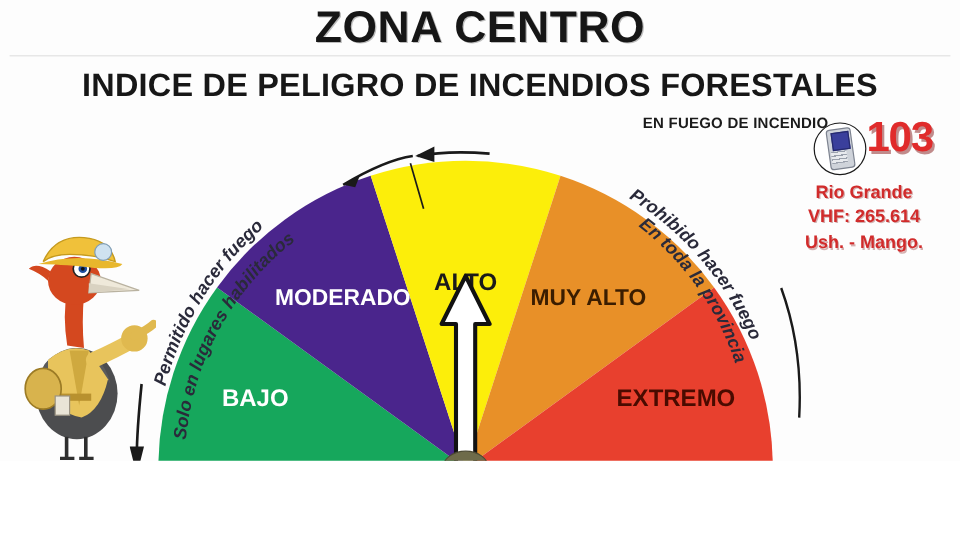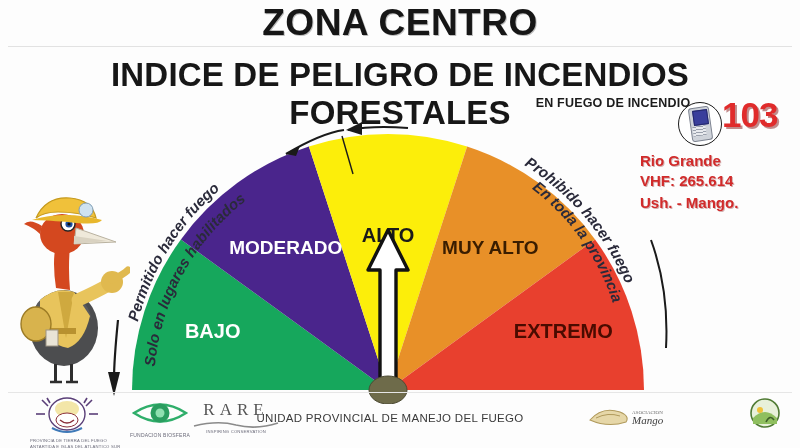--- a/index.html
+++ b/index.html
@@ -1,30 +1,30 @@
 <!DOCTYPE html>
 <html><head>
 <meta charset="utf-8">
 <style>
   html,body{margin:0;padding:0;background:#ffffff;}
   body{width:800px;height:448px;overflow:hidden;font-family:"Liberation Sans",sans-serif;position:relative;}
 
-  #poster{position:absolute;left:0;top:0;width:800px;height:448px;background:#fdfdfd;overflow:hidden;}
+  #poster{position:absolute;left:0;top:0;width:800px;height:384px;background:#fdfdfd;overflow:hidden;}
 
   
   .title-main{
     position:absolute;left:0;top:2px;width:800px;text-align:center;
     font-family:"Liberation Sans",sans-serif;font-weight:bold;
     font-size:37px;letter-spacing:.5px;color:#161616;
     text-shadow:1px 1px 0 rgba(0,0,0,.25);
   }
   .rule{position:absolute;left:8px;top:46px;width:784px;height:1px;background:#e2e2e2;}
   .title-sub{
     position:absolute;left:0;top:56px;width:800px;text-align:center;
-    font-weight:bold;font-size:33px;letter-spacing:.2px;color:#171717;
+    font-weight:bold;font-size:27px;letter-spacing:.2px;color:#171717;
   }
 
   
   .emg-label{
     position:absolute;left:533px;top:96px;width:160px;text-align:center;
     font-weight:bold;font-size:12.5px;color:#1b1b1b;letter-spacing:.2px;
   }
   .phone-circle{
     position:absolute;left:678px;top:102px;width:42px;height:42px;
     border:1.6px solid #1b1b1b;border-radius:50%;background:#fff;
@@ -44,21 +44,21 @@
     background:repeating-linear-gradient(to bottom,#9aa0ac 0 1px,#e8eaee 1px 3px);
     transform:rotate(-8deg);
   }
   .emg-number{
     position:absolute;left:722px;top:95px;
     font-weight:bold;font-size:35px;color:#e02b2b;
     text-shadow:2px 2px 0 rgba(120,0,0,.45);
     letter-spacing:-1px;
   }
   .radio-line{
-    position:absolute;width:160px;left:640px;
+    position:absolute;width:160px;text-align:center;left:640px;
     font-weight:bold;font-size:15px;color:#d12b2b;
     text-shadow:1px 1px 0 rgba(120,0,0,.30);
   }
   .rl1{top:152px;} .rl2{top:172px;} .rl3{top:194px;} .rl4{top:214px;}
 
   
   #gauge{position:absolute;left:108px;top:108px;width:560px;height:296px;}
   #gauge svg{display:block;}
   .seg-label{
     font-family:"Liberation Sans",sans-serif;font-weight:bold;

